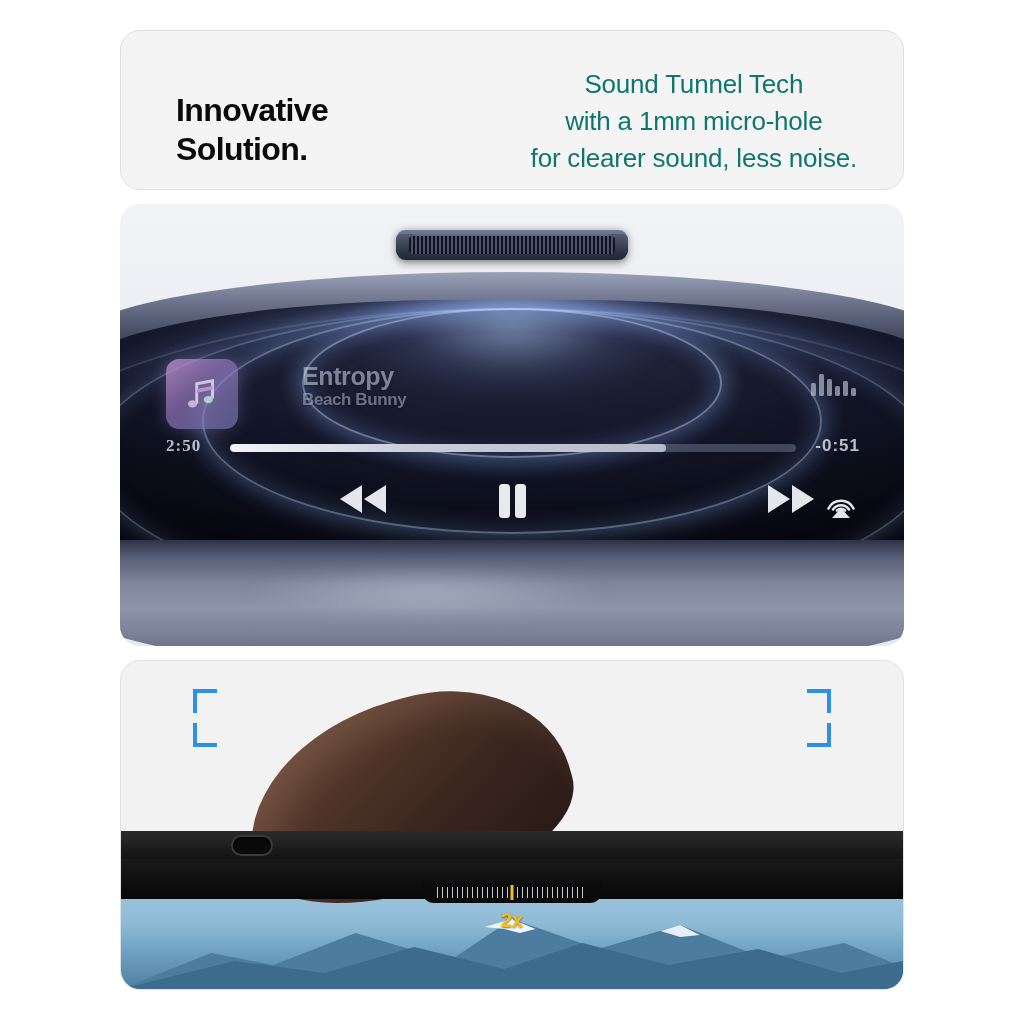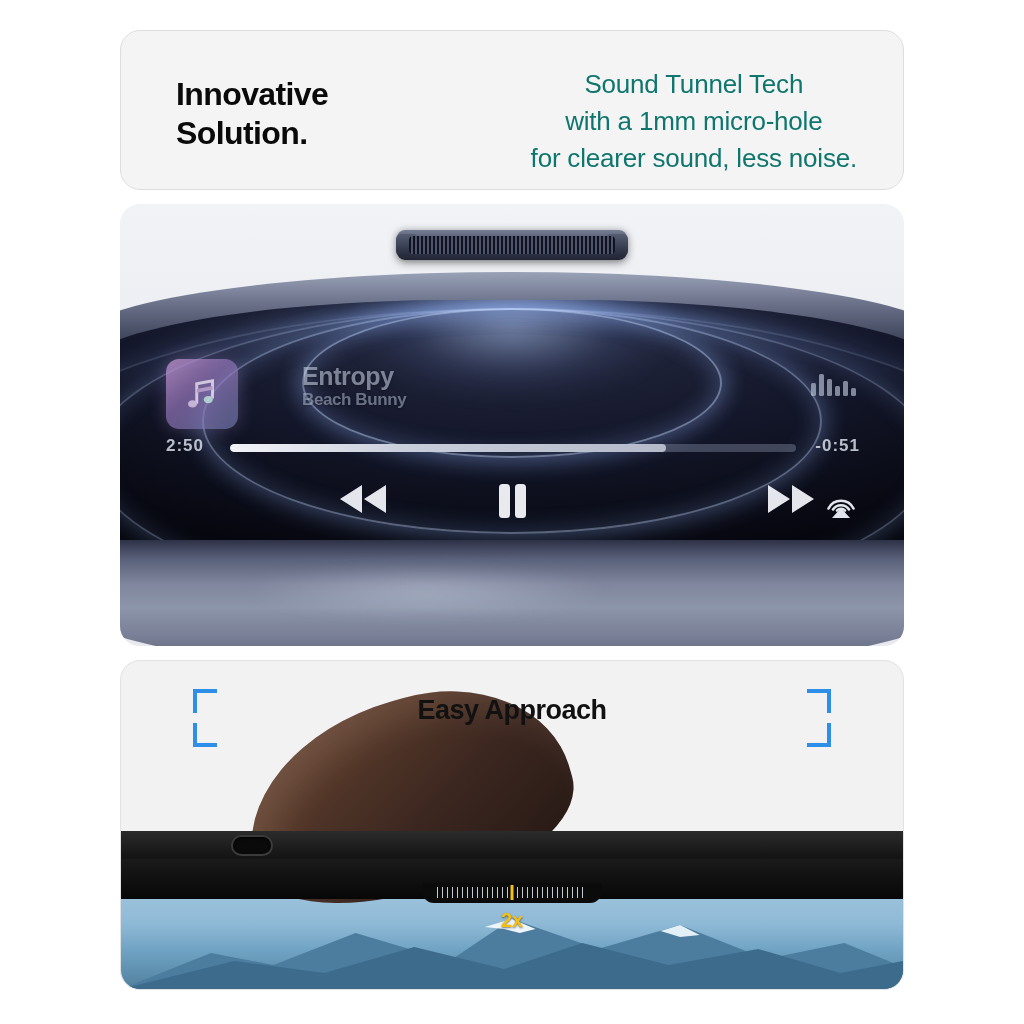--- a/index.html
+++ b/index.html
@@ -27,21 +27,21 @@
     position: relative;
     height: 160px;
     background: #f4f4f4;
     border: 1px solid #dedede;
     border-radius: 20px;
     flex: none;
   }
   .header-title {
     position: absolute;
     left: 55px;
-    top: 44px;
+    top: 60px;
     font-size: 32px;
     font-weight: bold;
     line-height: 1.22;
     color: #0a0a0a;
     letter-spacing: -0.6px;
     white-space: pre-line;
   }
   .header-sub {
     position: absolute;
     right: 46px;
@@ -199,20 +199,21 @@
     display: block; width: 5px; border-radius: 1.5px;
     background: #c6cde0;
   }
 
   .time-left {
     position: absolute;
     left: 46px; top: 232px;
     font-size: 17px; font-weight: bold;
     color: #dfe4f0; letter-spacing: 1px;
     opacity: 0.82;
+    font-family: Liberation Serif, serif;
   }
   .time-right {
     position: absolute;
     right: 44px; top: 232px;
     font-size: 17px; font-weight: bold;
     color: #dfe4f0; letter-spacing: 1px;
     opacity: 0.82;
   }
 
   .progress-track {
@@ -523,21 +524,20 @@
     <div class="hero-body-sheen"></div>
   </div>
 
   <div class="bottom-row">
 
     <div class="panel" id="panel-easy" style="--accent: #2E8FE8;">
       <div class="bracket tl"></div>
       <div class="bracket bl"></div>
       <div class="bracket tr"></div>
       <div class="bracket br"></div>
-      <div class="ea-label">Easy Approach</div>
 
       <div class="ea-finger"></div>
       <div class="ea-case"></div>
       <div class="ea-camera-btn"></div>
       <div class="ea-case2"></div>
 
       <div class="ea-photo">
         <svg class="mountain" viewBox="0 0 400 86" preserveAspectRatio="none">
           <path d="M0 86 L46 50 L78 62 L120 30 L168 58 L200 16 L244 46 L286 22 L330 56 L370 40 L400 64 L400 86 Z" fill="#4d7d9e"></path>
           <path d="M0 86 L58 58 L104 70 L150 44 L196 66 L236 40 L280 62 L326 46 L368 70 L400 58 L400 86 Z" fill="#3d6b8c"></path>

